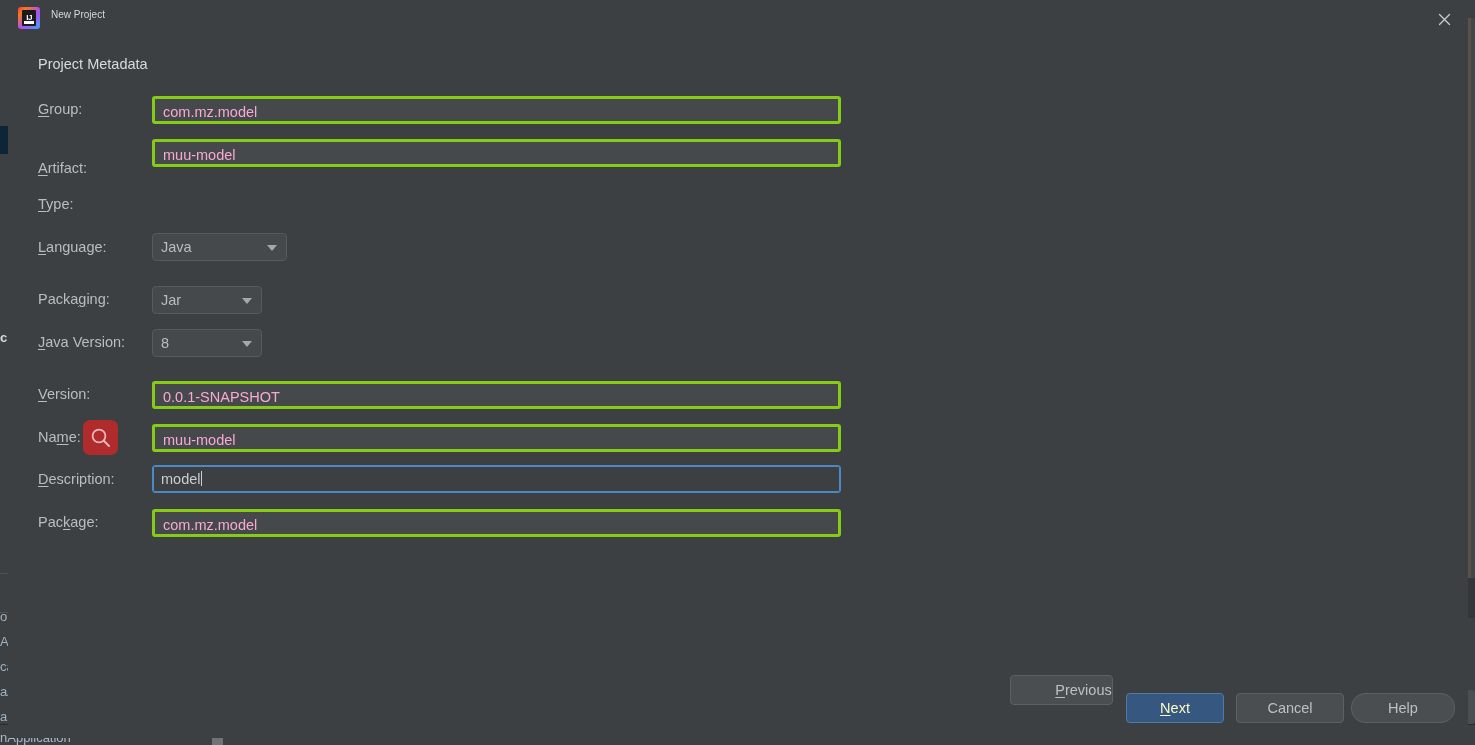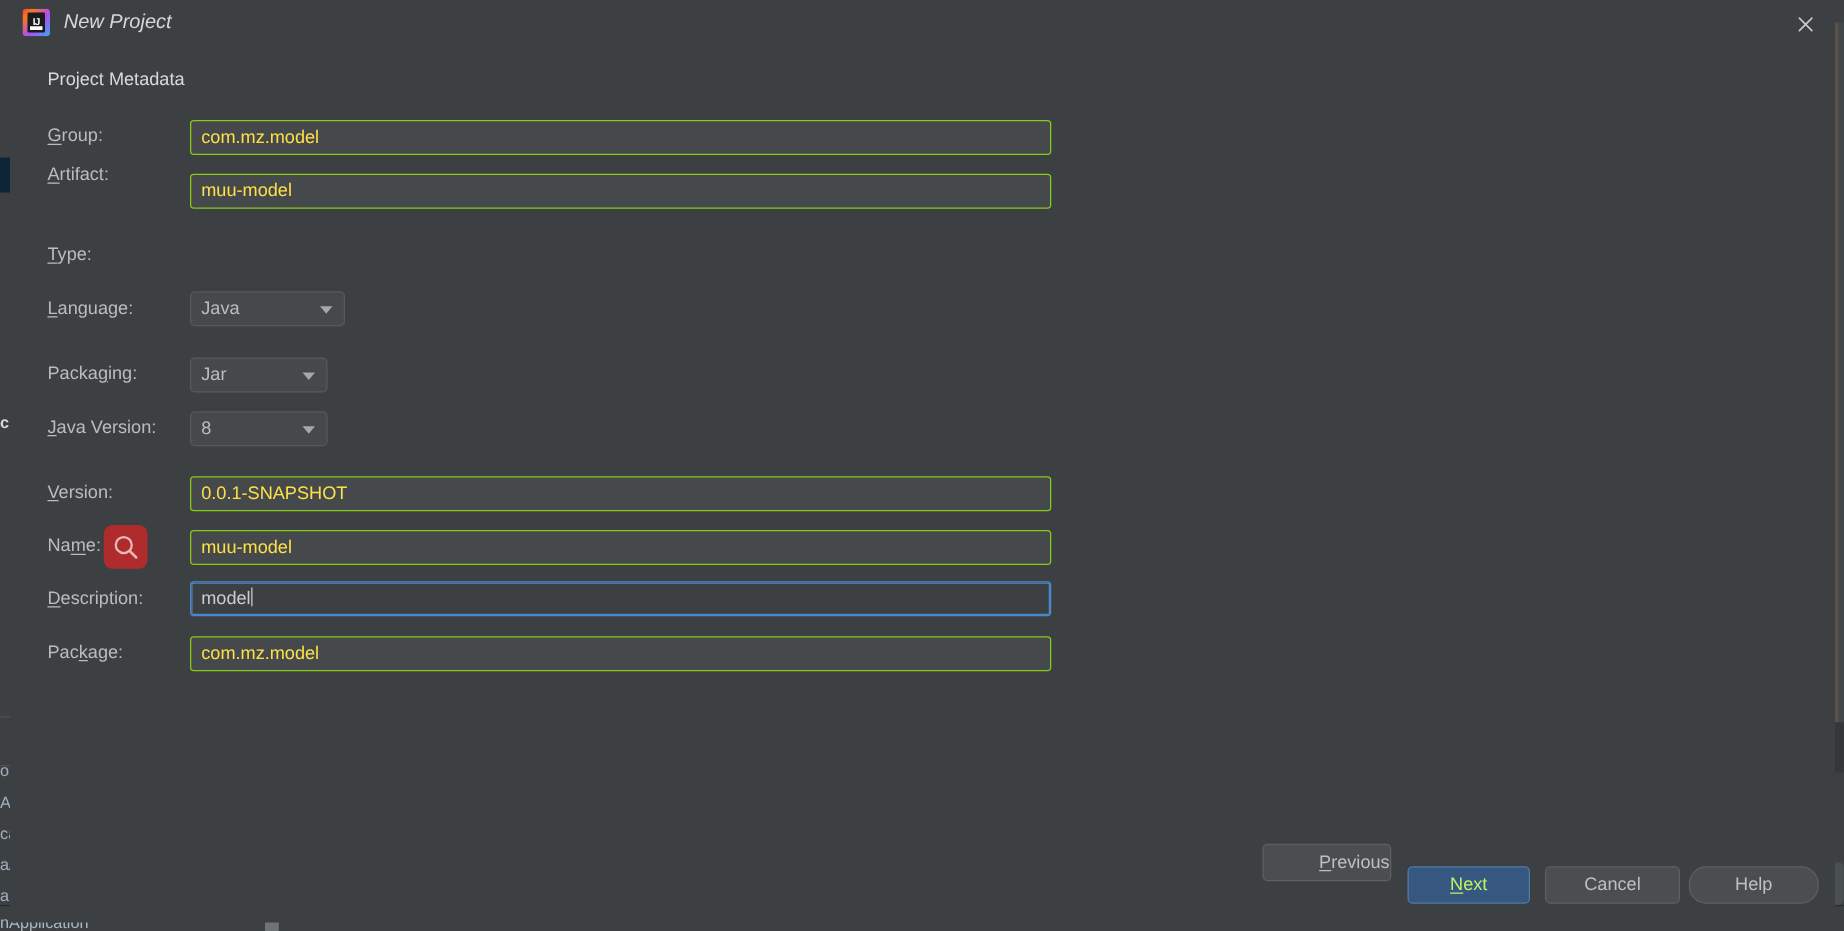--- a/index.html
+++ b/index.html
@@ -95,21 +95,21 @@
     font-family: "Liberation Sans", sans-serif;
     display: flex; align-items: center; justify-content: center;
     letter-spacing: -0.5px;
   }
   #app-icon .ij-bar {
     position: absolute; left: 6px; top: 14px; width: 10px; height: 3px;
     background: #ffffff;
   }
   #dialog-title {
     position: absolute; left: 43px; top: 9px;
-    font-size: 16px; color: #d5d8da; white-space: nowrap; font-style: italic;
+    font-size: 10px; color: #d5d8da; white-space: nowrap;
   }
   #close-btn {
     position: absolute; left: 1412px; top: 1px; width: 48px; height: 36px;
     display: flex; align-items: center; justify-content: center;
     cursor: pointer;
   }
   #close-btn svg { display: block; }
 
   
   #section-title {
@@ -118,23 +118,23 @@
   }
   .lbl {
     position: absolute;
     font-size: 14.5px; color: #b9bdbf; white-space: nowrap;
   }
   .lbl u { text-decoration: underline; text-underline-offset: 2px; }
 
   .txtfield {
     position: absolute;
     background: #45494b;
-    border: 1px solid #84cc16;
+    border: 3px solid #84cc16;
     border-radius: 3px;
-    color: #fde047;
+    color: #f9a8d4;
     font-size: 14.5px;
     font-family: "Liberation Sans", sans-serif;
     padding: 0 8px;
     line-height: 26px;
     height: 28px;
     outline: none;
     white-space: nowrap;
     overflow: hidden;
   }
   .txtfield.focused {
@@ -191,21 +191,21 @@
     color: #bcc0c3;
     font-size: 14.5px;
     display: flex; align-items: center; justify-content: center;
     cursor: pointer;
     white-space: nowrap;
   }
   .btn u { text-decoration: underline; text-underline-offset: 2px; }
   .btn.primary {
     background: #365880;
     border: 1px solid #4f7ba8;
-    color: #bef264;
+    color: #fef9c3;
   }
 </style>
 </head>
 <body>
 
 <div id="bg-ide">
   <div class="bg-left-strip"></div>
   <div class="bg-left-sel"></div>
   <div class="bg-left-divline" style="top:573px;"></div>
   <div class="bg-left-divline" style="top:612px;"></div>
@@ -246,33 +246,33 @@
     </div>
   </div>
 
   <div id="section-title">Project Metadata</div>
 
   <div class="lbl" style="left:30px; top:101px;">
     <span></span><u>G</u><span>roup:</span>
   </div>
   <div class="txtfield" style="left:144px; top:96px; width:689px;">com.mz.model</div>
 
-  <div class="lbl" style="left:30px; top:132px;">
+  <div class="lbl" style="left:30px; top:160px;">
     <span></span><u>A</u><span>rtifact:</span>
   </div>
   <div class="txtfield" style="left:144px; top:139px; width:689px;">muu-model</div>
 
   <div class="lbl" style="left:30px; top:196px;">
     <span></span><u>T</u><span>ype:</span>
   </div>
 
   <div class="lbl" style="left:30px; top:239px;">
     <span></span><u>L</u><span>anguage:</span>
   </div>
-  <div class="combo" style="left:144px; top:233px; width:124px;">
+  <div class="combo" style="left:144px; top:233px; width:135px;">
     <span>Java</span>
     <span class="arrow"></span>
   </div>
 
   <div class="lbl" style="left:30px; top:291px;">
     <span>Packa</span><u>g</u><span>ing:</span>
   </div>
   <div class="combo" style="left:144px; top:286px; width:110px;">
     <span>Jar</span>
     <span class="arrow"></span>

